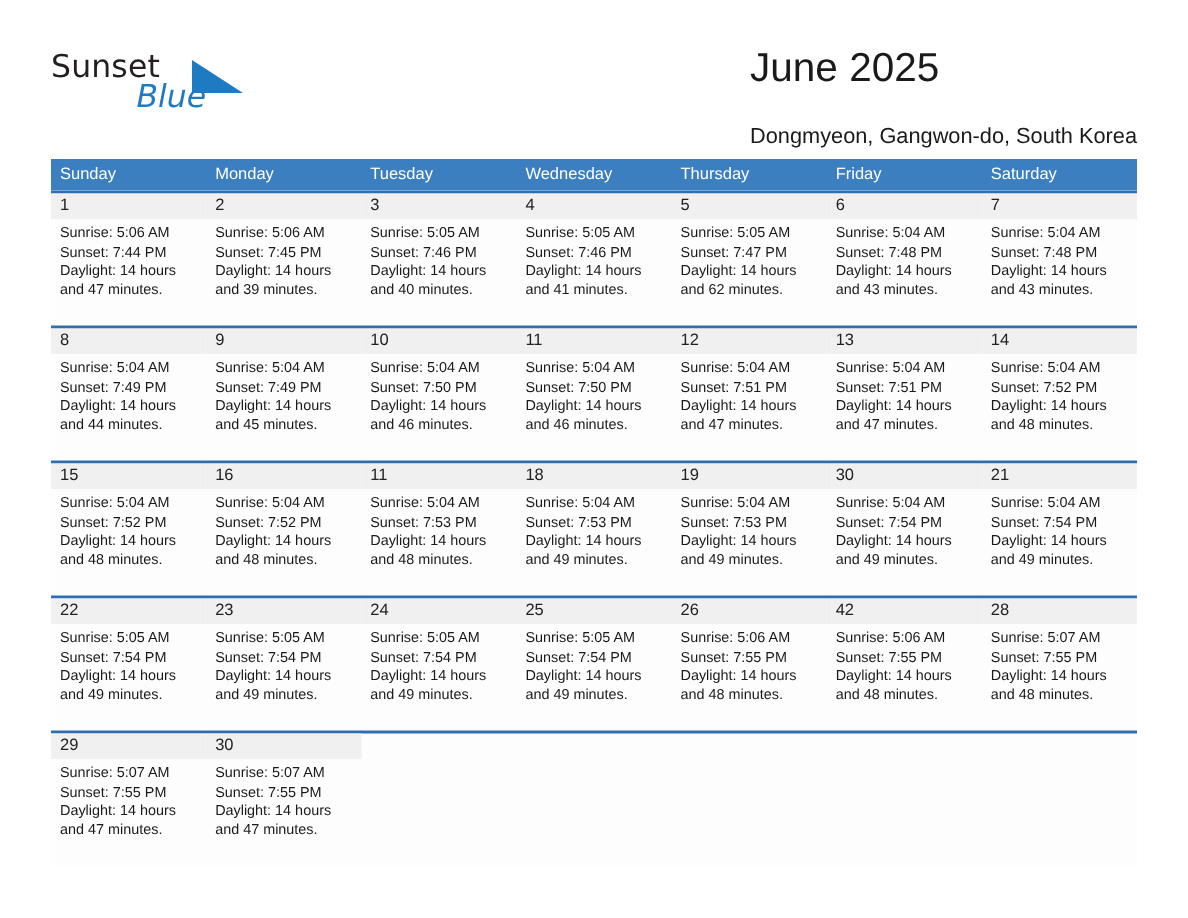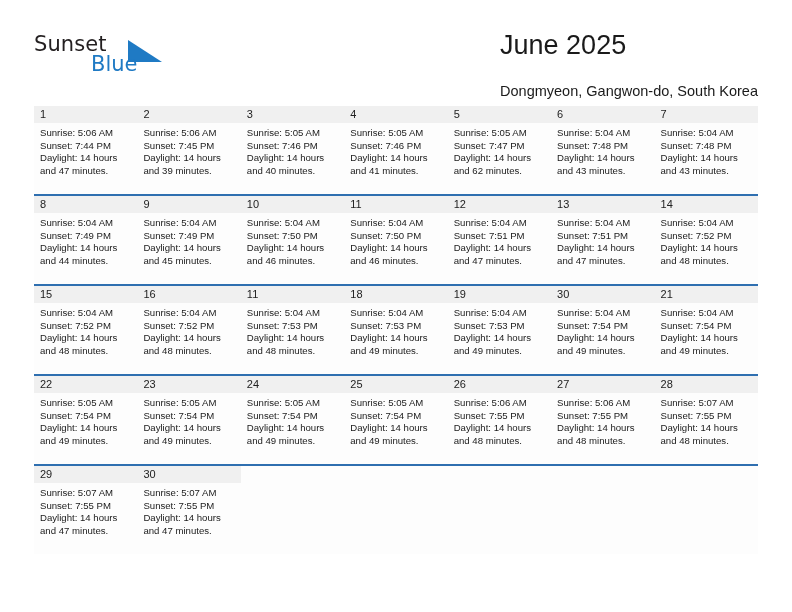--- a/index.html
+++ b/index.html
@@ -47,20 +47,21 @@
     font-weight: 400;
   }
   .logo-blue {
     position: absolute;
     left: 57px;
     top: 20px;
     font-size: 21px;
     color: #1f7ac4;
     font-family: "DejaVu Sans", sans-serif;
     font-weight: 400;
+    font-style: italic;
   }
   .logo-tri {
     position: absolute;
     left: 94px;
     top: 8px;
     width: 34px;
     height: 22px;
   }
 
   .title-block {
@@ -162,20 +163,29 @@
 
     <div class="title-block">
       <div class="cal-title">June 2025</div>
       <div class="cal-subtitle">Dongmyeon, Gangwon-do, South Korea</div>
     </div>
 
   </div>
 
   <div class="calendar">
 
+    <div class="weekday-row">
+      <div class="weekday">Sunday</div>
+      <div class="weekday">Monday</div>
+      <div class="weekday">Tuesday</div>
+      <div class="weekday">Wednesday</div>
+      <div class="weekday">Thursday</div>
+      <div class="weekday">Friday</div>
+      <div class="weekday">Saturday</div>
+    </div>
 
     <div class="week">
       <div class="daycell">
         <div class="daynum-band">
             <span class="daynum">1</span>
           </div>
         <div class="dayinfo">
           <div>Sunrise: 5:06 AM</div>
           <div>Sunset: 7:44 PM</div>
           <div>Daylight: 14 hours</div>
@@ -461,21 +471,21 @@
           </div>
         <div class="dayinfo">
           <div>Sunrise: 5:06 AM</div>
           <div>Sunset: 7:55 PM</div>
           <div>Daylight: 14 hours</div>
           <div>and 48 minutes.</div>
         </div>
       </div>
       <div class="daycell">
         <div class="daynum-band">
-            <span class="daynum">27</span>
+            <span class="daynum">42</span>
           </div>
         <div class="dayinfo">
           <div>Sunrise: 5:06 AM</div>
           <div>Sunset: 7:55 PM</div>
           <div>Daylight: 14 hours</div>
           <div>and 48 minutes.</div>
         </div>
       </div>
       <div class="daycell">
         <div class="daynum-band">

